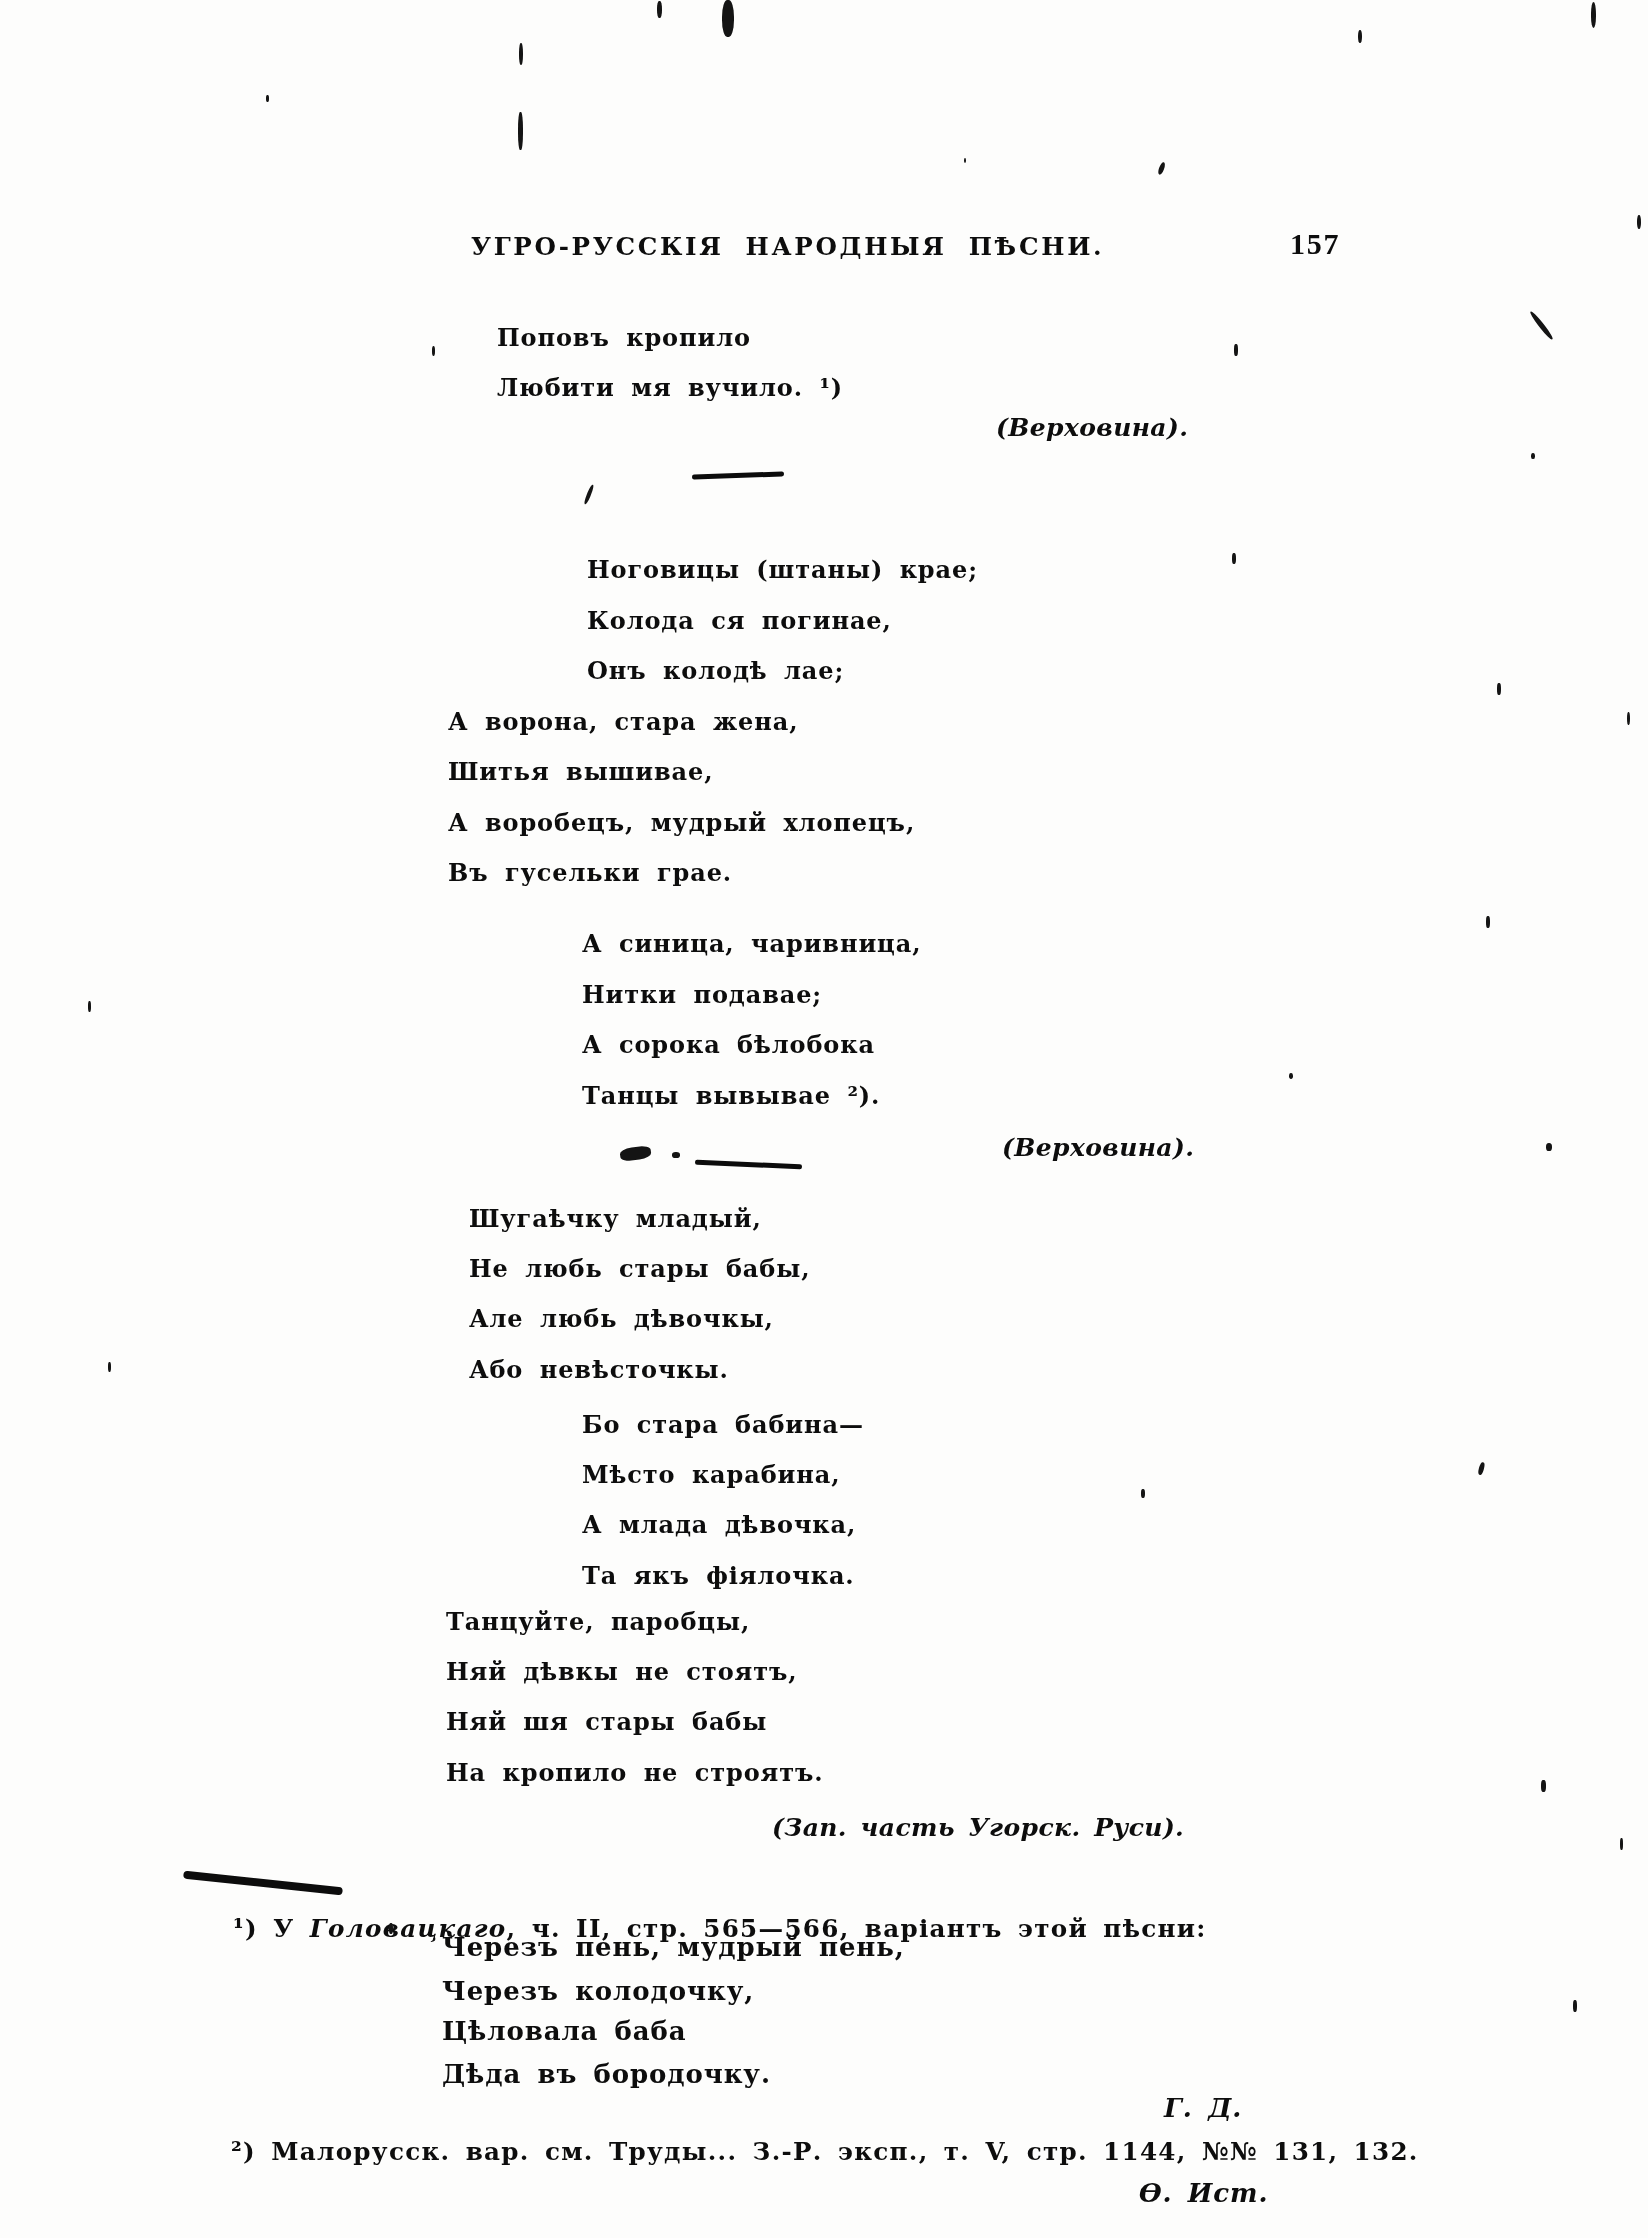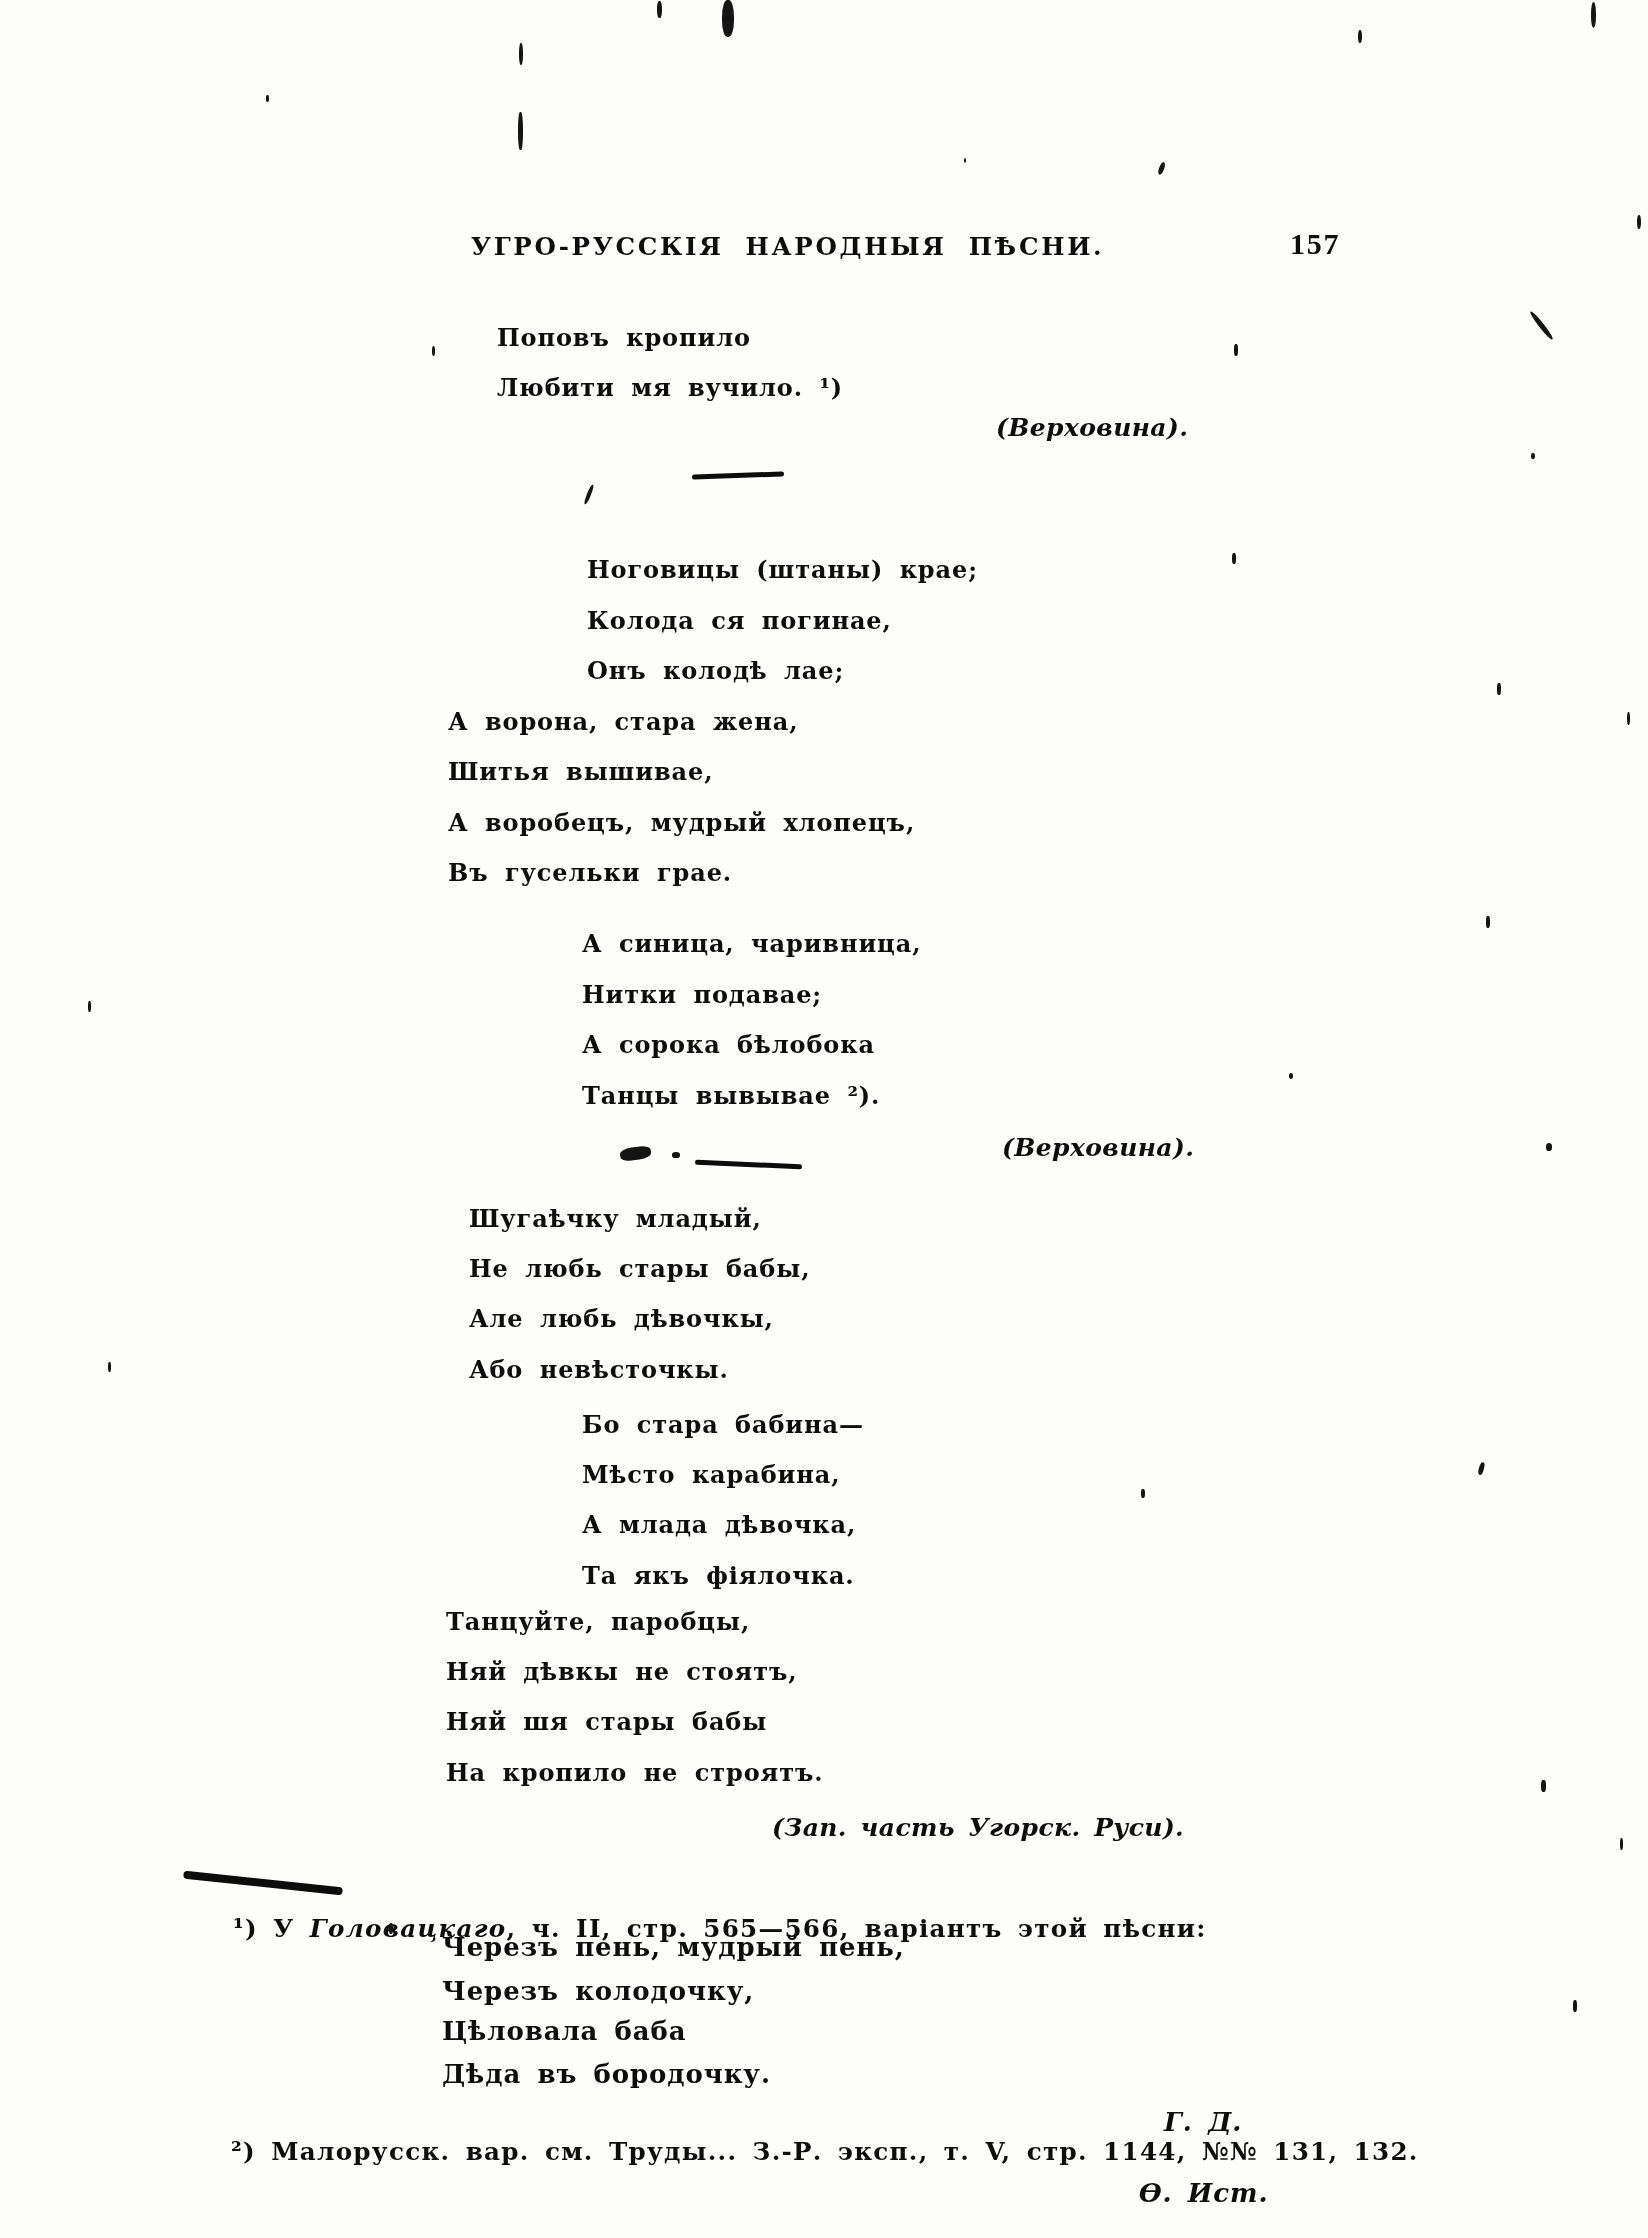--- a/index.html
+++ b/index.html
@@ -112,21 +112,21 @@
   <span class="line caption" style="left:772px;top:1814px;">(Зап. часть Угорск. Руси).</span>
 
   <div class="rule" style="left:183px;top:1879px;width:160px;height:8px;border-radius:4px;transform:rotate(6deg);"></div>
 
   <span class="line fnote" style="left:233px;top:1915px;"><span>¹) У </span><span class="it">Головацкаго</span><span>, ч. II, стр. 565—566, варіантъ этой пѣсни:</span></span>
 
   <span class="line fnote-verse" style="left:442px;top:1933px;">Черезъ пень, мудрый пень,</span>
   <span class="line fnote-verse" style="left:442px;top:1977px;">Черезъ колодочку,</span>
   <span class="line fnote-verse" style="left:442px;top:2017px;">Цѣловала баба</span>
   <span class="line fnote-verse" style="left:442px;top:2060px;">Дѣда въ бородочку.</span>
-  <span class="line sig" style="left:1164px;top:2094px;margin-top:14px;">Г. Д.</span>
+  <span class="line sig" style="left:1164px;top:2094px;">Г. Д.</span>
 
   <span class="line fnote" style="left:231px;top:2138px;">²) Малорусск. вар. см. Труды... З.-Р. эксп., т. V, стр. 1144, №№ 131, 132.</span>
   <span class="line sig" style="left:1139px;top:2179px;">Ѳ. Ист.</span>
 
   <div class="speck" style="left:657px;top:0.9px;width:4.5px;height:17px;"></div>
   <div class="speck" style="left:722px;top:0px;width:11.6px;height:37px;"></div>
   <div class="speck" style="left:519px;top:43px;width:3.6px;height:22.4px;"></div>
   <div class="speck" style="left:518px;top:112px;width:4.5px;height:38px;"></div>
   <div class="speck" style="left:266px;top:95px;width:2.7px;height:7.2px;"></div>
   <div class="speck" style="left:964px;top:158px;width:2.2px;height:5.4px;"></div>

